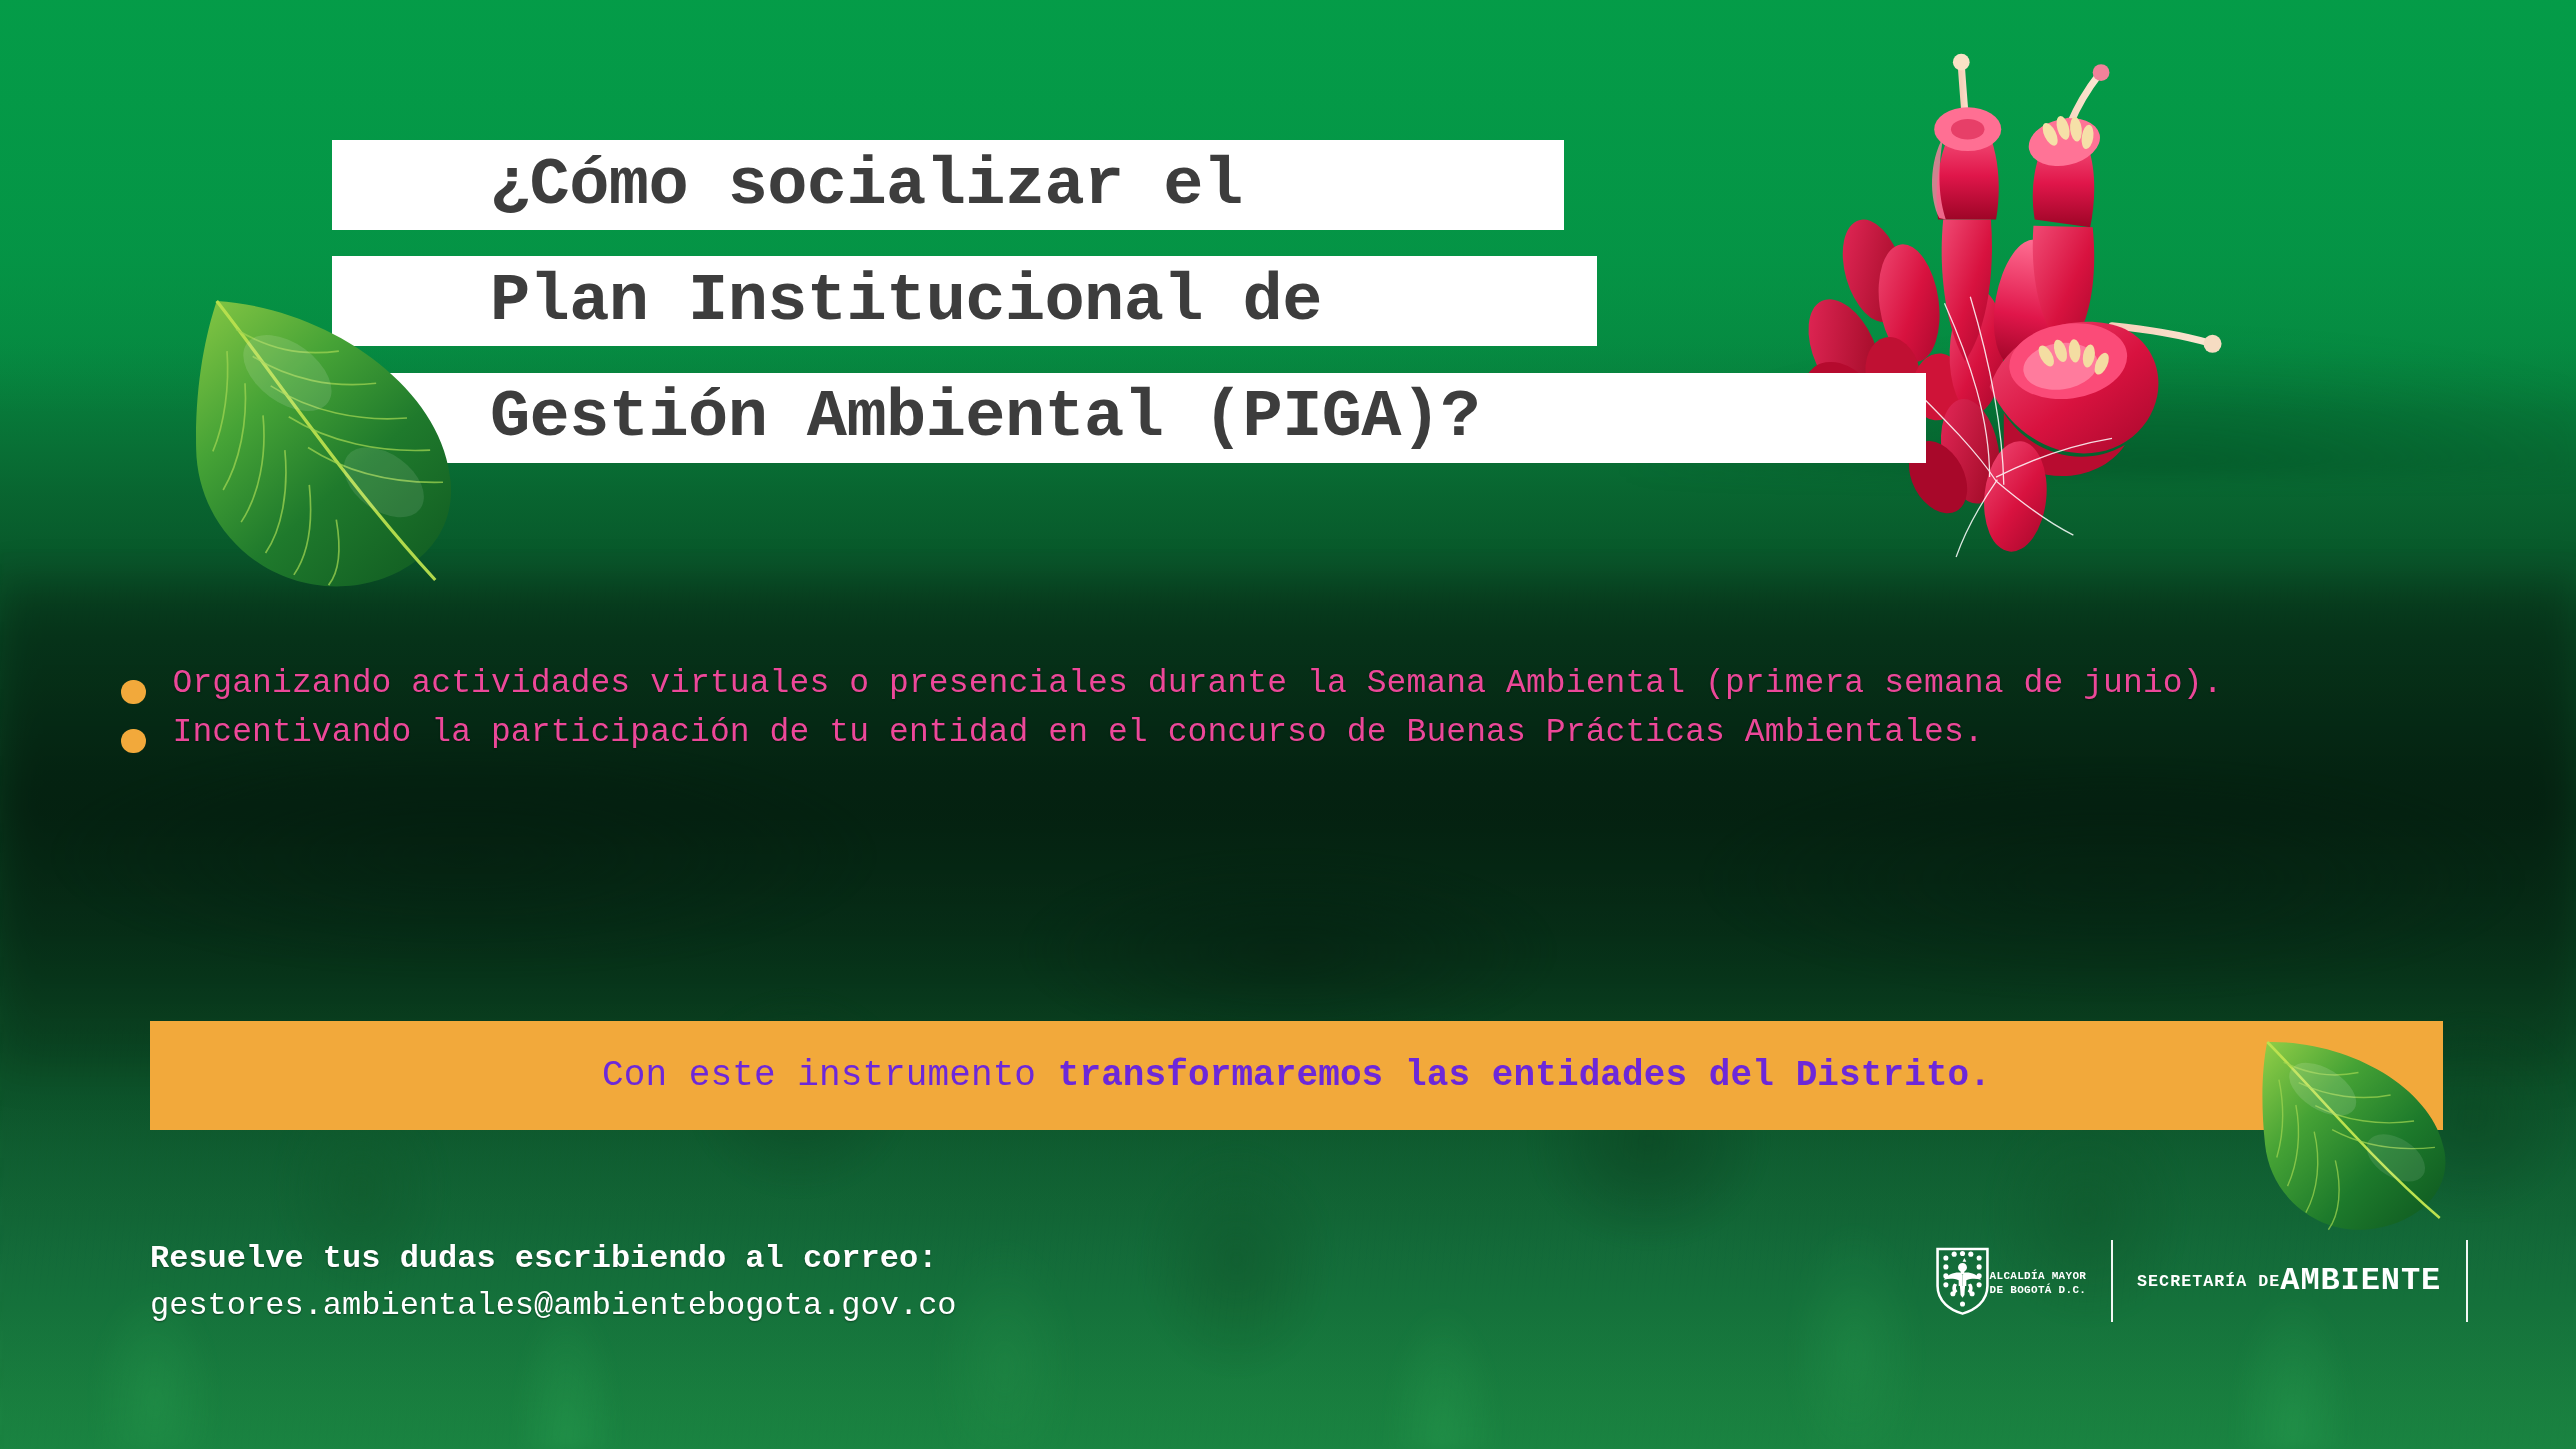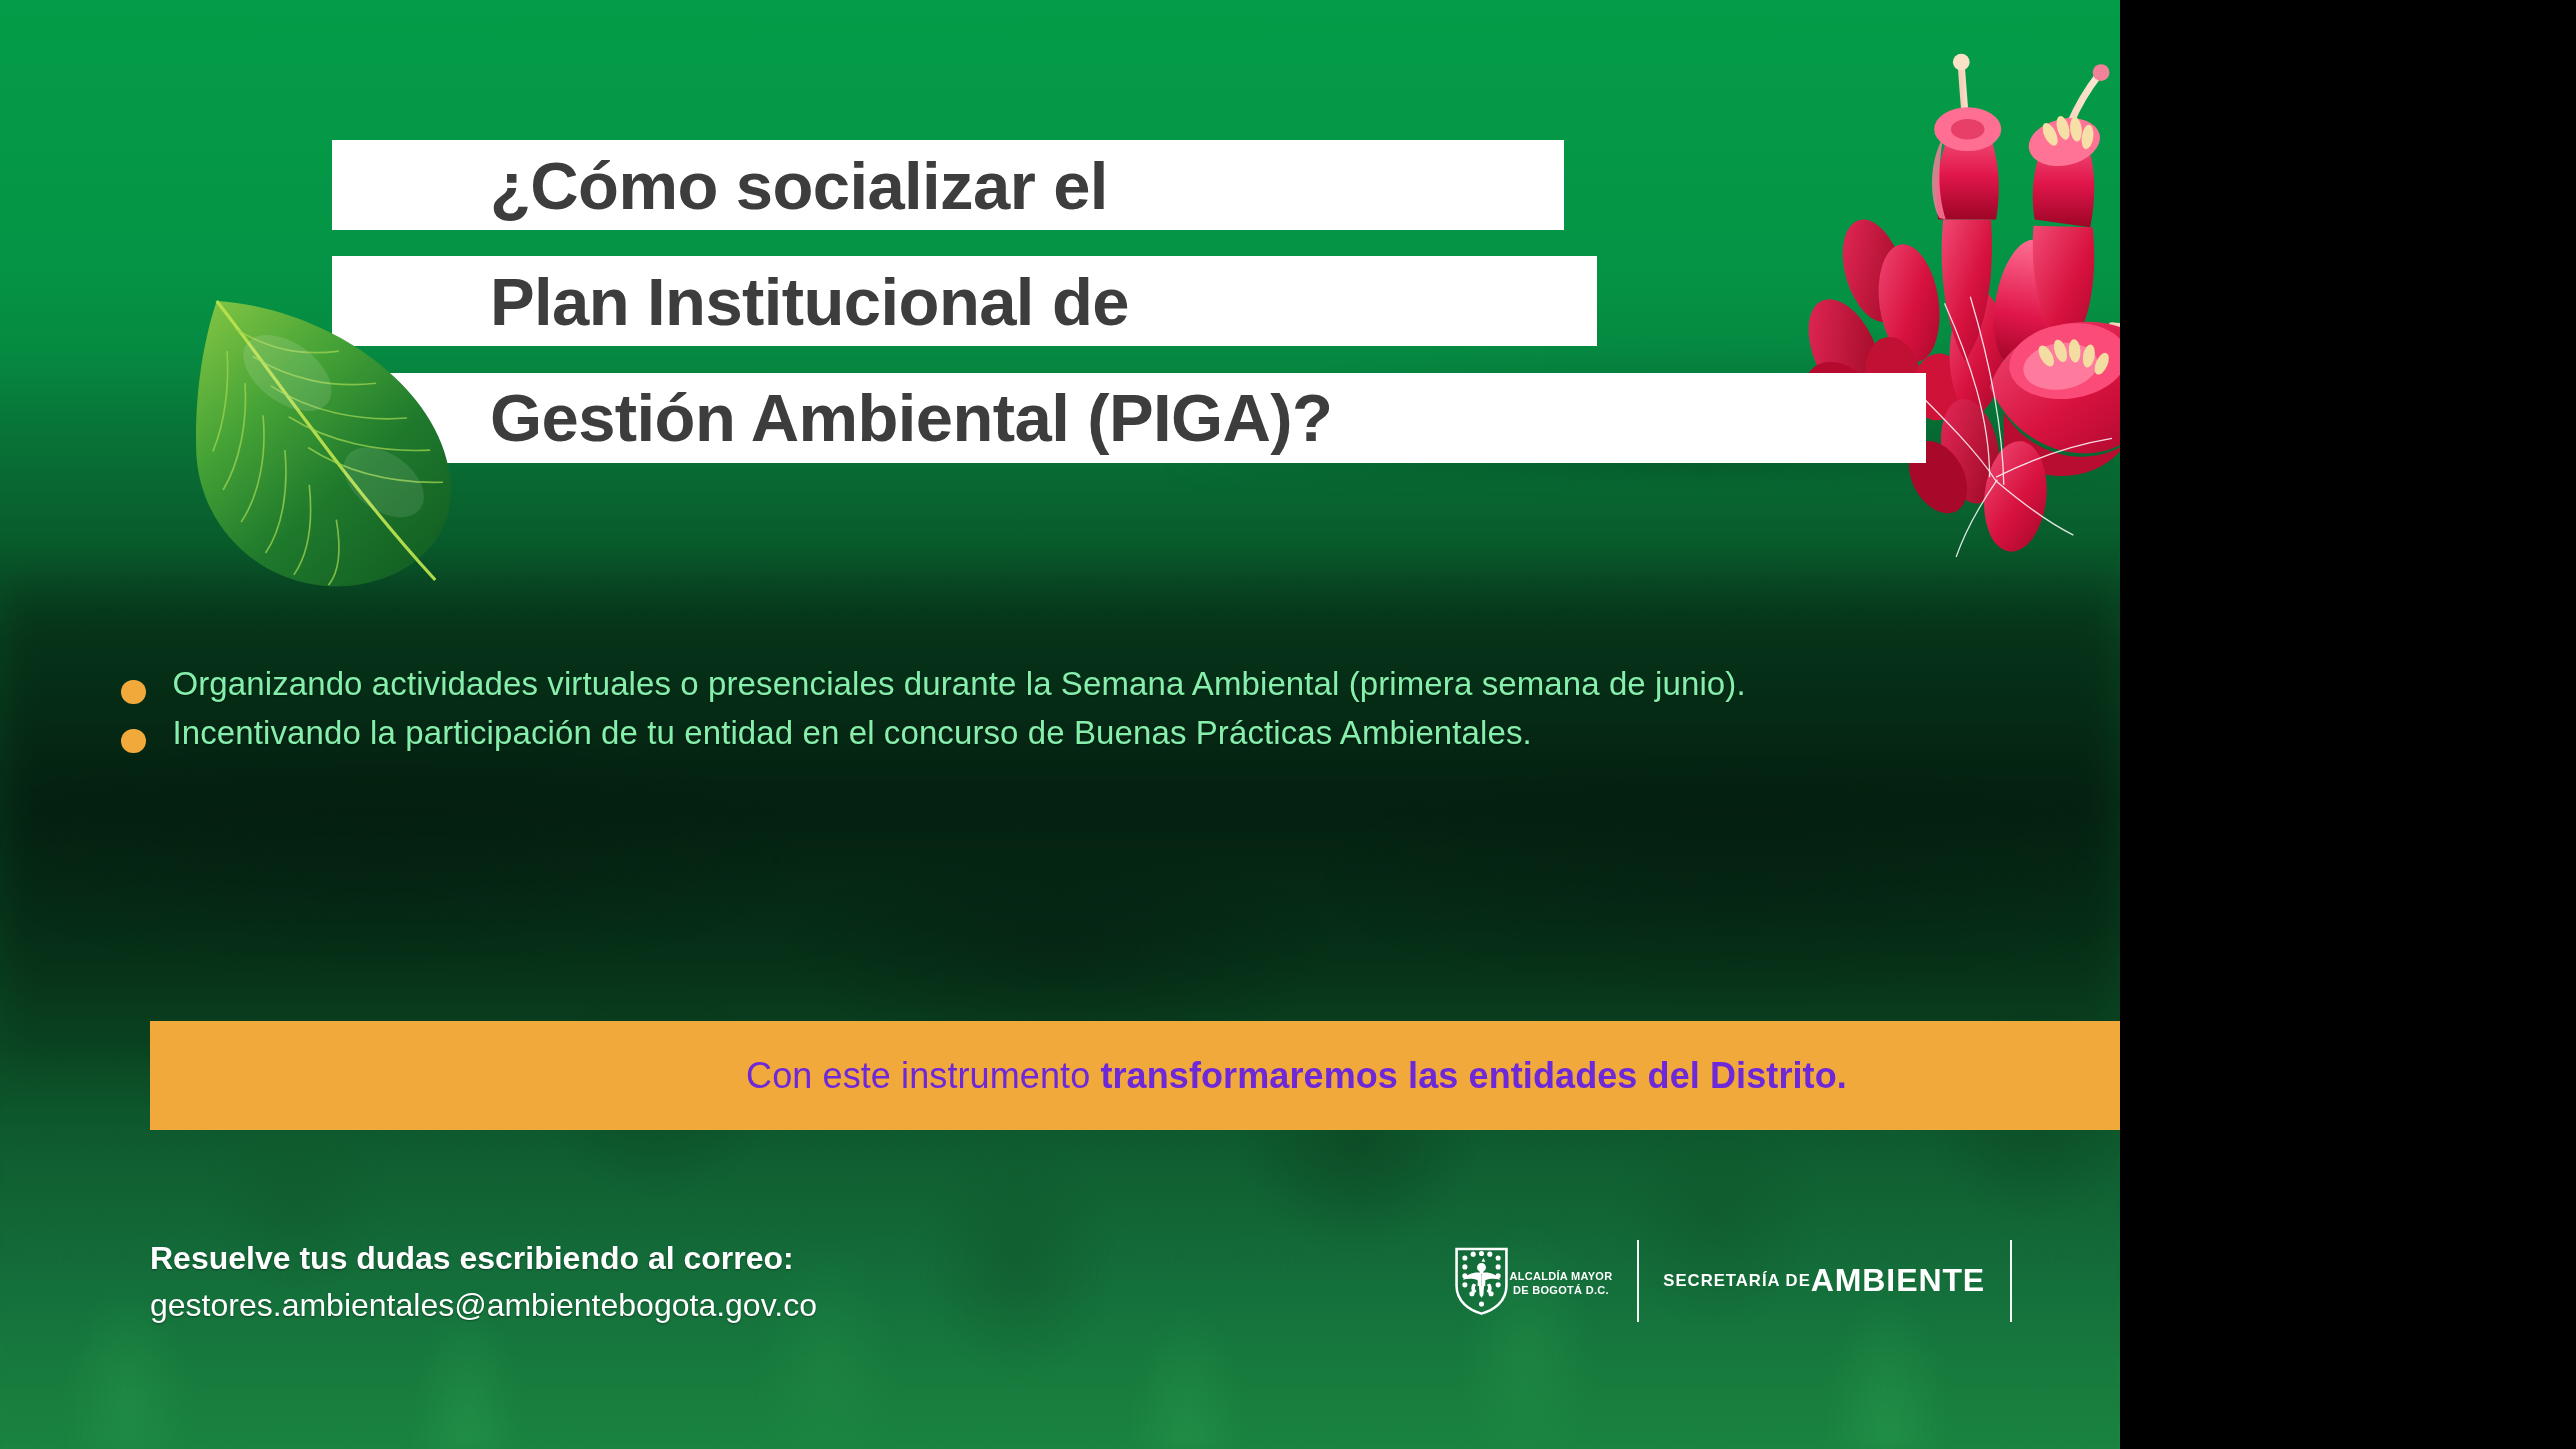--- a/index.html
+++ b/index.html
@@ -1,23 +1,23 @@
 <!DOCTYPE html>
 <html style="font-size:10.3px"><head>
 <meta charset="utf-8">
 <style>
   html,body{margin:0;padding:0;background:#000;}
   *{box-sizing:border-box;}
 
   .poster{
     position:relative;
-    width:2120px;
+    width:2576px;
     height:1450px;
     overflow:hidden;
-    font-family:Liberation Sans, sans-serif;
+    font-family:Liberation Mono, monospace;
   }
 
   
   .bg-base{
     position:absolute; inset:0;
     background:
       
       linear-gradient(to bottom,
         rgba(5,150,70,0.96) 0%,
         rgba(5,150,70,0.93) 14%,
@@ -133,21 +133,21 @@
     z-index:8;
   }
   .bullet-row{display:flex; align-items:flex-start; margin-bottom:6.4px;}
   .bullet-dot{
     flex:0 0 auto;
     width:24.5px;height:24.5px;border-radius:50%;
     background:#f2a93b;
     margin-top:16.7px;margin-right:27px;
   }
   .bullet-text{
-    color:#86efac;
+    color:#ec4899;
     font-size:33px;
     line-height:1.30;
     font-weight:400;
     letter-spacing:0.1px;
     text-shadow:0 0.6px 1.9px rgba(0,0,0,.35);
   }
 
   
   .banner{
     position:absolute; left:150px; top:1021px;

